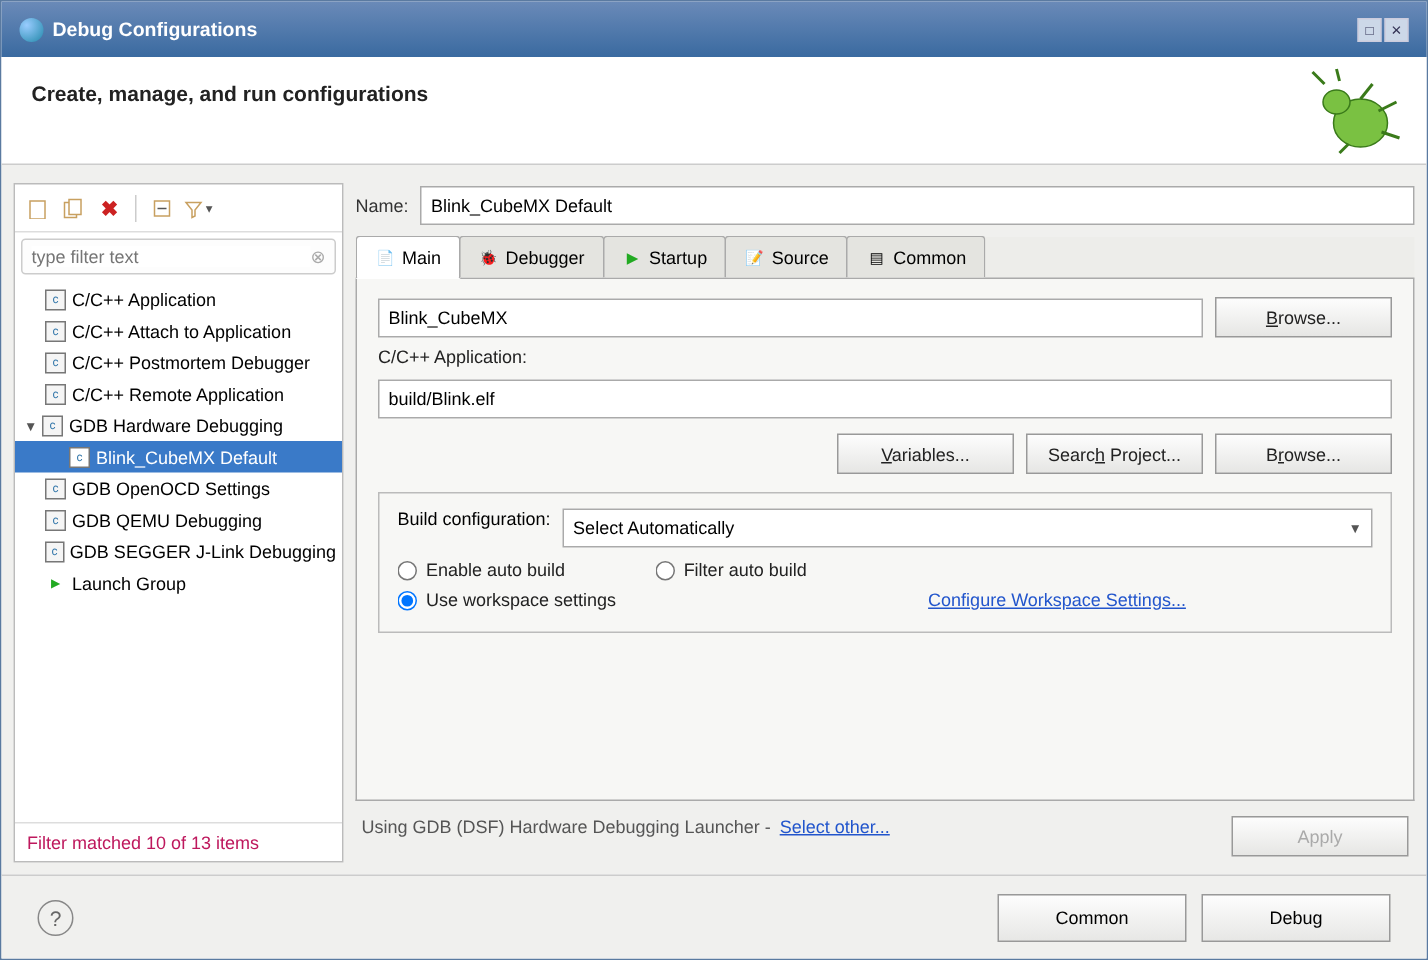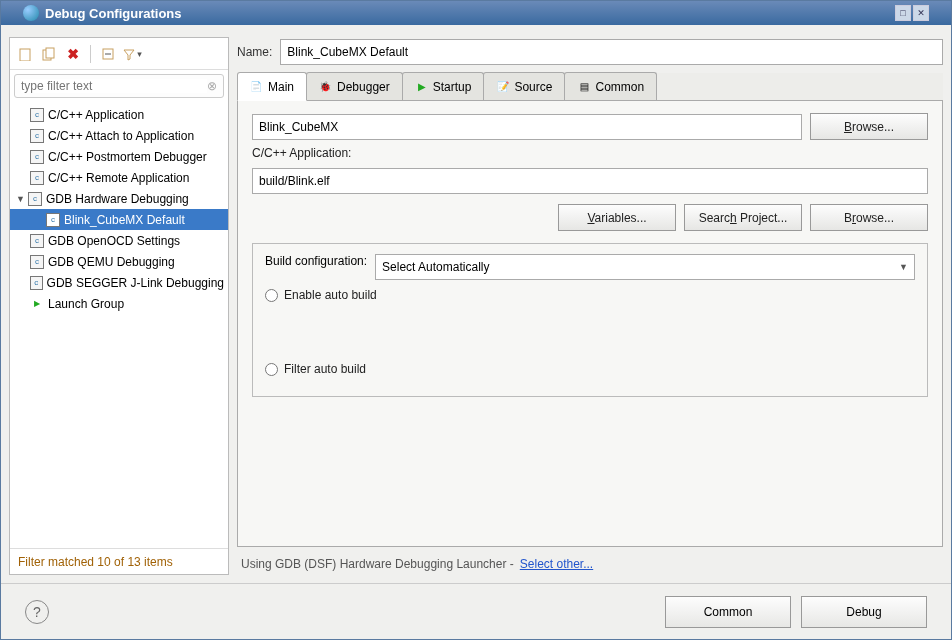--- a/index.html
+++ b/index.html
@@ -1,18 +1,18 @@
 <!DOCTYPE html>
 <html><head>
 <meta charset="utf-8">
 <style>
   * { box-sizing: border-box; margin: 0; padding: 0; font-family: "Segoe UI", "Liberation Sans", Arial, sans-serif; font-size: 12px; }
   body { width: 952px; height: 640px; background: #fff; overflow: hidden; }
   .window { width: 952px; height: 640px; display: flex; flex-direction: column; border: 1px solid #5a7aa0; }
-  .titlebar { height: 24px; background: linear-gradient(#6a8ab8, #3a6aa0); display: flex; align-items: center; padding: 0 22px; color: #fff; justify-content: space-between; }
+  .titlebar { height: 37px; background: linear-gradient(#6a8ab8, #3a6aa0); display: flex; align-items: center; padding: 0 12px; color: #fff; justify-content: space-between; }
   .titlebar-icon { width: 16px; height: 16px; background: radial-gradient(circle at 30% 30%, #9cf, #28a); border-radius: 50%; margin-right: 6px; }
   .titlebar-title { font-weight: bold; font-size: 13px; flex: 1; }
   .titlebar-btn { width: 16px; height: 16px; border: 1px solid #ccd; background: #ccd8e8; margin-left: 2px; display:flex; align-items:center; justify-content:center; font-size:9px; color:#335; cursor:pointer;}
   .subheader { height: 72px; display: flex; align-items: flex-start; padding: 10px 20px 0 20px; border-bottom: 1px solid #ccc; position: relative; background: #fff; }
   .subtitle { font-size: 14px; font-weight: bold; color: #222; margin-top: 6px; }
   .bug-icon { position: absolute; right: 16px; top: 6px; width: 64px; height: 60px; }
   .content-area { flex: 1; display: flex; padding: 12px 8px 8px 8px; gap: 8px; background: #f0f0ee; }
   .sidebar { width: 220px; display: flex; flex-direction: column; background: #fff; border: 1px solid #bbb; }
   .sidebar-toolbar { height: 32px; display: flex; align-items: center; gap: 2px; padding: 0 4px; border-bottom: 1px solid #ddd; }
   .tb-icon { width: 22px; height: 22px; display:flex; align-items:center; justify-content:center; cursor:pointer; border-radius:2px; }
@@ -20,41 +20,41 @@
   .filter-box { margin: 4px; height: 24px; border: 1px solid #ccc; border-radius: 3px; display:flex; align-items:center; padding: 0 6px; color:#888; background:#fdfdfd;}
   .filter-box input { border:none; outline:none; flex:1; font-size:12px; color:#333; }
   .filter-clear { color:#aaa; cursor:pointer; font-size:12px; }
   .tree { flex:1; overflow:hidden; padding: 2px 0; }
   .tree-item { display:flex; align-items:center; height:21px; padding: 0 4px 0 20px; white-space:nowrap; overflow:hidden; cursor:pointer;}
   .tree-item.lv1 { padding-left: 36px; }
   .tree-item.selected { background: #3a7ac8; color:#fff; }
   .tree-arrow { width:12px; margin-left:-14px; color:#555; font-size:9px;}
   .tree-icon { width:14px; height:14px; margin-right:4px; border:1px solid #777; display:flex; align-items:center; justify-content:center; font-size:8px; color:#37a; background:#f5f5f5;}
   .tree-icon.launch { border:none; background:none; }
-  .filter-status { height:26px; border-top:1px solid #ddd; display:flex; align-items:center; padding:0 8px; color:#a16207; }
+  .filter-status { height:26px; border-top:1px solid #ddd; display:flex; align-items:center; padding:0 8px; color:#be185d; }
   .main-panel { flex:1; display:flex; flex-direction:column; background:#f0f0ee; }
   .name-row { display:flex; align-items:center; gap:8px; margin-bottom:8px; padding-top:2px;}
   .name-row label { color:#333; }
   .name-input { flex:1; height:26px; border:1px solid #aaa; padding:0 6px; background:#fff; font-size:12px;}
   .tabs { display:flex; height:28px; align-items:flex-end; border-bottom:1px solid #aaa; background:#ededea; }
   .tab { display:flex; align-items:center; gap:4px; height:28px; padding:0 12px; border:1px solid #aaa; border-bottom:none; margin-right:-1px; background:#e4e4e0; cursor:pointer; border-top-left-radius:3px; border-top-right-radius:3px;}
   .tab.active { background:#fff; height:29px; position:relative; z-index:2; border-bottom:1px solid #fff; margin-bottom:-1px;}
   .tab-icon { width:14px; height:14px; display:flex; align-items:center; justify-content:center; font-size:10px; }
   .tab-body { flex:1; background:#f7f7f5; border:1px solid #aaa; border-top:none; padding:12px 14px; display:flex; flex-direction:column; gap:6px; }
   .fld-label { color:#222; margin-bottom:2px; }
   .row { display:flex; gap:8px; align-items:center; }
   .txt-input { height:26px; border:1px solid #aaa; padding:0 6px; background:#fff; flex:1; font-size:12px;}
   .btn { min-width:118px; height:27px; border:1px solid #999; background:linear-gradient(#fdfdfd,#e6e6e4); cursor:pointer; padding:0 10px; color:#222;}
   .btn:disabled { color:#aaa; cursor:default; }
   .btn-row { display:flex; justify-content:flex-end; gap:8px; margin-top:4px; }
   fieldset.group { border:1px solid #bbb; padding:10px 12px 14px 12px; margin-top:6px; }
   fieldset.group legend { padding:0 4px; color:#333; }
   .bc-row { display:flex; align-items:flex-start; gap:8px; margin-bottom:8px; }
   .select { flex:1; height:26px; border:1px solid #aaa; background:#fff; padding:0 6px; display:flex; align-items:center; justify-content:space-between; cursor:pointer;gap:40px;}
-  .radio-row { display:flex; gap:60px;flex-direction:column; }
+  .radio-row { display:flex; gap:60px; }
   .radio-opt, .chk-opt { display:flex; align-items:center; gap:6px; color:#222; cursor:pointer; }
   input[type=radio] { width:13px; height:13px;}
   .link { color:#2255cc; text-decoration:underline; cursor:pointer; }
   .launcher-row { display:flex; align-items:flex-start; gap:6px; padding:10px 4px 4px 4px;}
   .launcher-text { color:#555; }
   .bottom-actions { display:flex; gap:8px; margin-left:auto; }
   .footer { height:56px; border-top:1px solid #ccc; display:flex; align-items:center; padding:0 24px; background:#f0f0ee;}
   .help-circle { width:24px; height:24px; border:1px solid #888; border-radius:50%; display:flex; align-items:center; justify-content:center; color:#666; cursor:pointer; font-size:14px; }
   .footer-btns { margin-left:auto; display:flex; gap:10px; }
   .big-btn { min-width:126px; height:32px; border:1px solid #999; background:linear-gradient(#fdfdfd,#e7e7e5); cursor:pointer;}
@@ -64,20 +64,33 @@
 <body>
 
 <div class="window">
   <div class="titlebar">
     <div class="titlebar-icon"></div>
     <div class="titlebar-title">Debug Configurations</div>
     <div class="titlebar-btn">□</div>
     <div class="titlebar-btn">✕</div>
   </div>
 
+  <div class="subheader">
+    <div class="subtitle">Create, manage, and run configurations</div>
+    <svg class="bug-icon bug" viewBox="0 0 64 60">
+      <ellipse cx="36" cy="38" rx="18" ry="16" fill="#7ac142" stroke="#3a7a1a"></ellipse>
+      <ellipse cx="20" cy="24" rx="9" ry="8" fill="#7ac142" stroke="#3a7a1a"></ellipse>
+      <line x1="12" y1="12" x2="4" y2="4" stroke="#3a7a1a" stroke-width="2"></line>
+      <line x1="22" y1="10" x2="20" y2="2" stroke="#3a7a1a" stroke-width="2"></line>
+      <line x1="36" y1="22" x2="44" y2="12" stroke="#3a7a1a" stroke-width="2"></line>
+      <line x1="48" y1="30" x2="60" y2="24" stroke="#3a7a1a" stroke-width="2"></line>
+      <line x1="50" y1="44" x2="62" y2="48" stroke="#3a7a1a" stroke-width="2"></line>
+      <line x1="28" y1="52" x2="22" y2="58" stroke="#3a7a1a" stroke-width="2"></line>
+    </svg>
+  </div>
 
   <div class="content-area">
 
     <div class="sidebar">
       <div class="sidebar-toolbar">
         <div class="tb-icon">
             <svg width="14" height="14">
               <rect x="2" y="2" width="10" height="12" fill="#fff" stroke="#c8a060"></rect>
             </svg>
           </div>
@@ -207,28 +220,36 @@
           <div class="radio-row" style="margin-bottom:6px">
             <label class="radio-opt">
                 <input type="radio" name="ab" style="">
                 <span>Enable auto build</span>
               </label>
             <label class="radio-opt">
                 <input type="radio" name="ab" style="">
                 <span>Filter auto build</span>
               </label>
           </div>
+          <div class="radio-row">
+            <label class="radio-opt">
+                <input type="radio" name="ab" checked="" style="">
+                <span>Use workspace settings</span>
+              </label>
+            <span class="link" style="margin-left:148px">Configure Workspace Settings...</span>
+          </div>
         </fieldset>
         <div style="flex:1"></div>
       </div>
 
       <div class="launcher-row">
         <span class="launcher-text">Using GDB (DSF) Hardware Debugging Launcher - </span>
         <span class="link">Select other...</span>
         <div class="bottom-actions">
+          <button class="btn" disabled="">Apply</button>
         </div>
       </div>
     </div>
   </div>
 
   <div class="footer">
     <div class="help-circle">?</div>
     <div class="footer-btns">
       <button class="big-btn">Common</button>
       <button class="big-btn">Debug</button>

